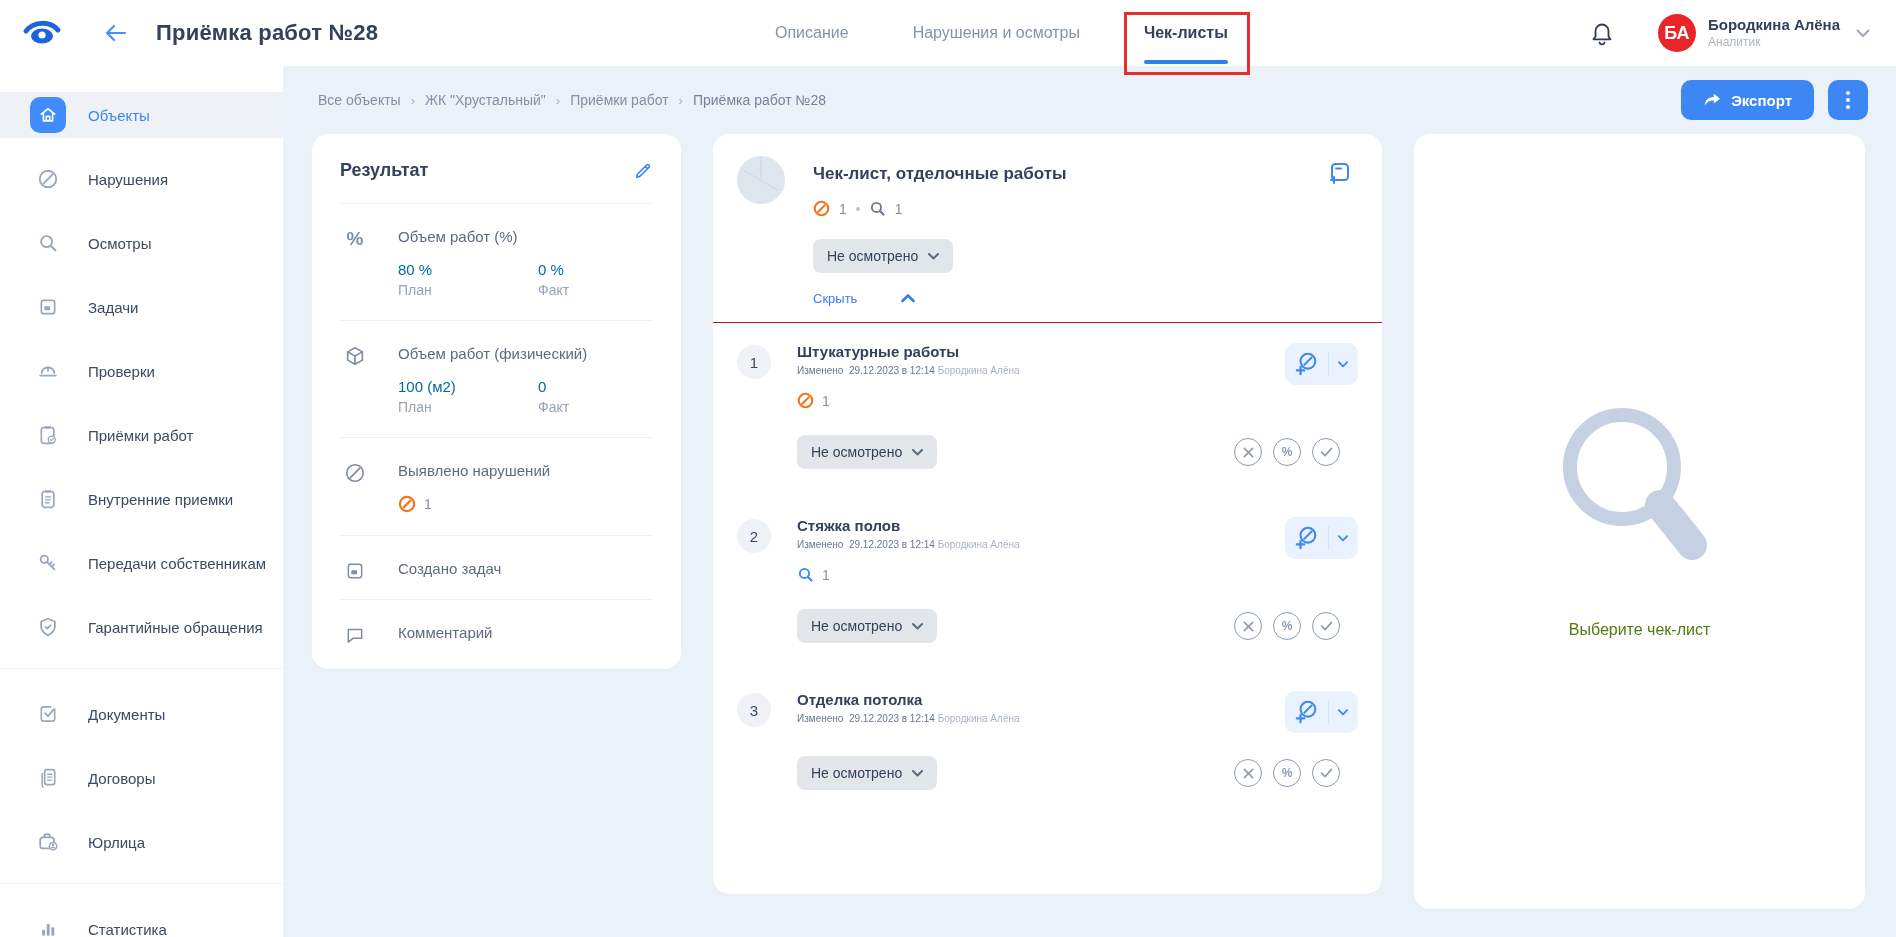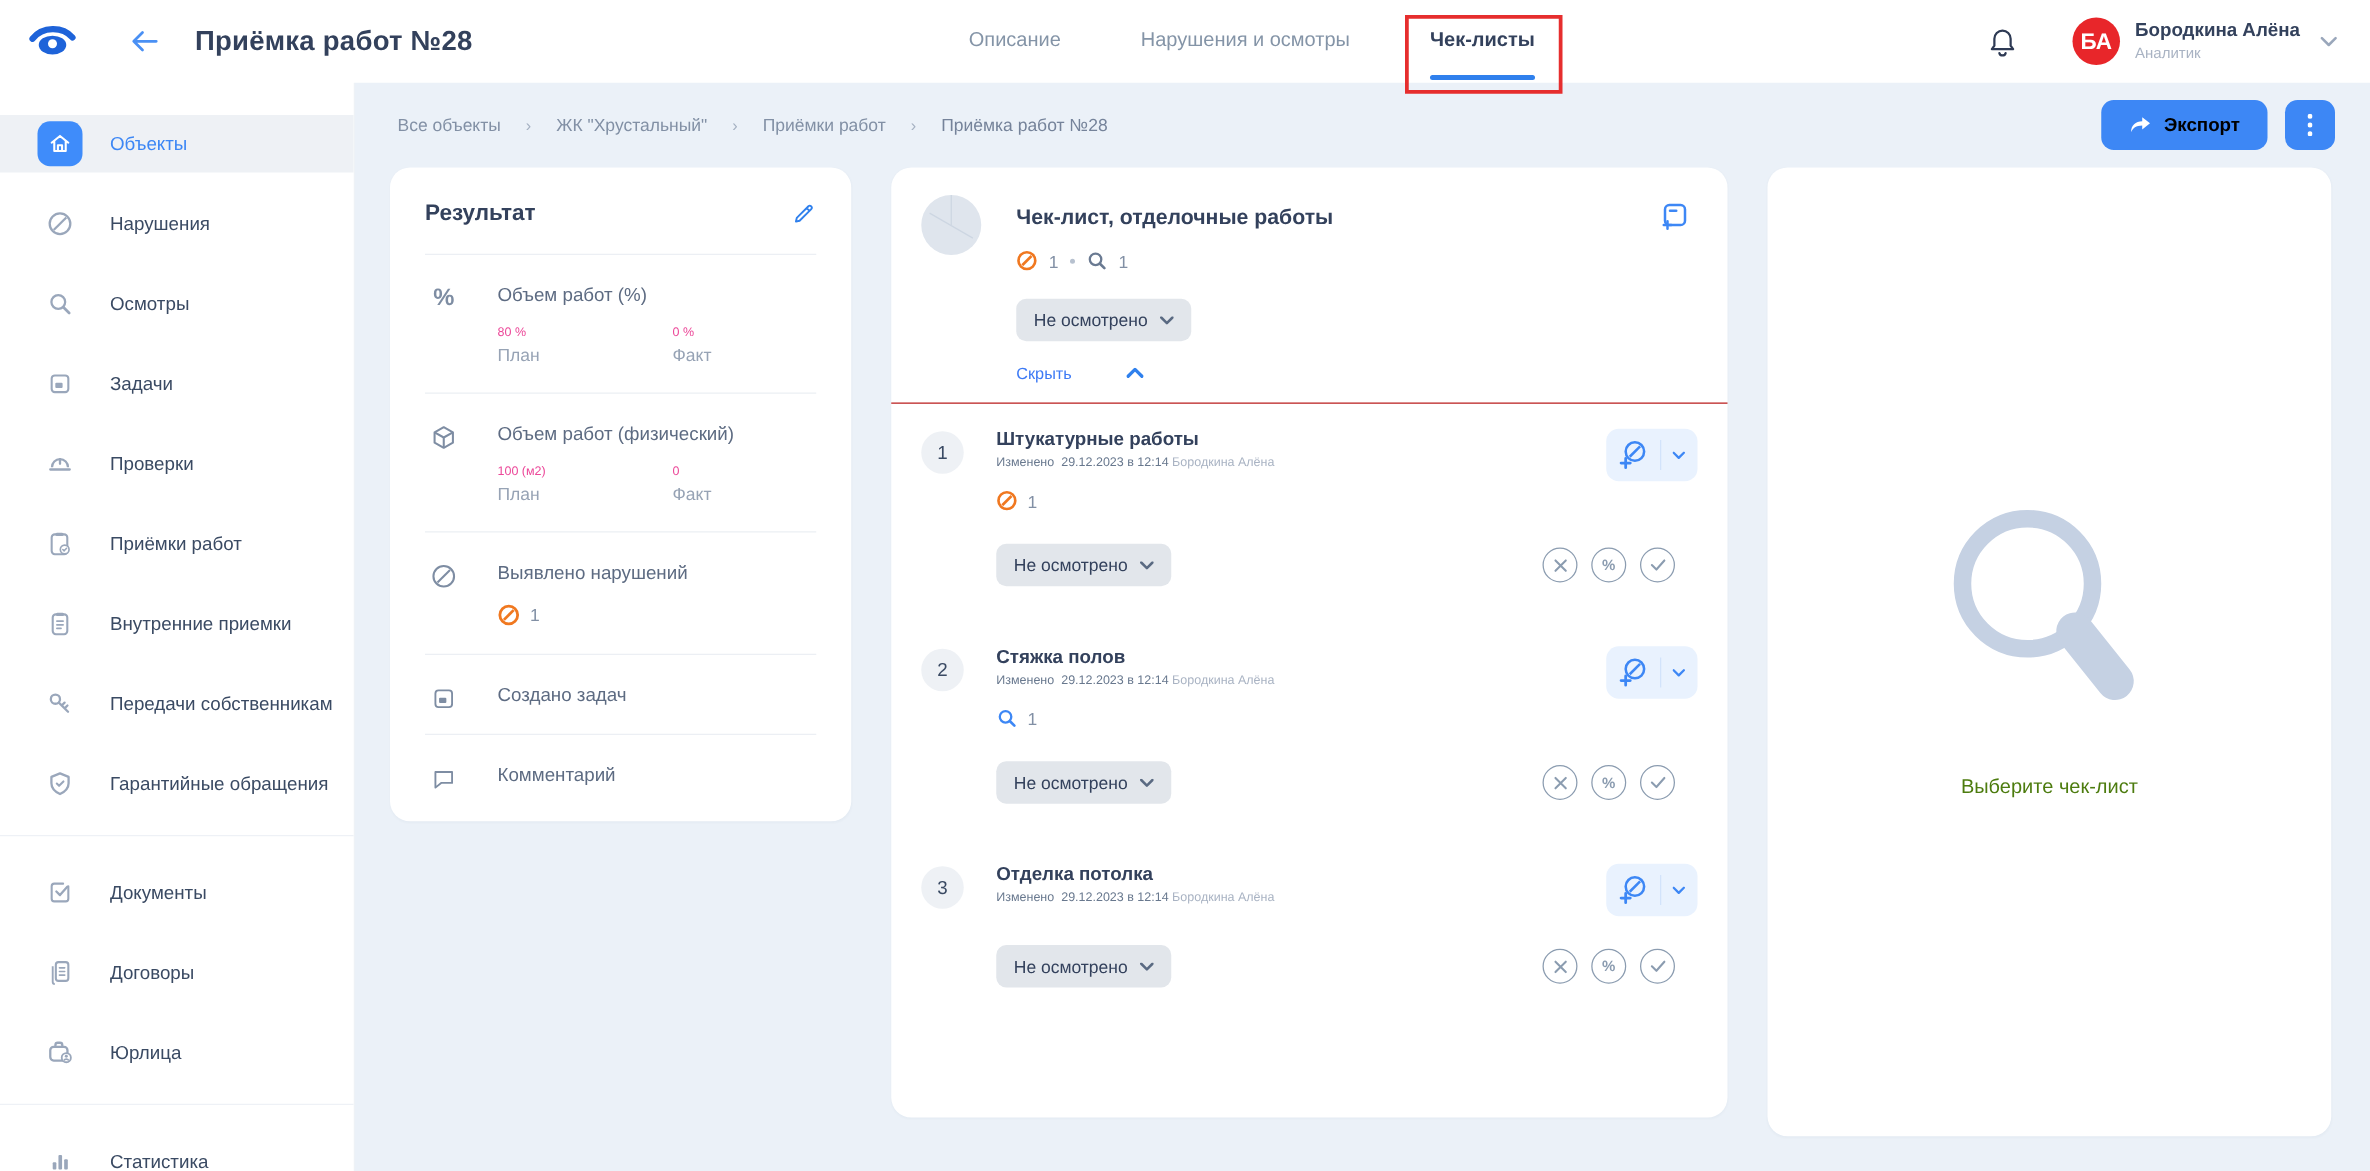--- a/index.html
+++ b/index.html
@@ -34,40 +34,40 @@
   .side-item{height:46px;display:flex;align-items:center;padding-left:30px;cursor:pointer;margin-bottom:18px;}
   .side-item .tile{width:36px;height:36px;border-radius:10px;display:flex;align-items:center;justify-content:center;color:var(--icon-gray);}
   .side-item.active{background:#eef1f5;}
   .side-item.active .tile{background:#3f8cfa;color:#fff;}
   .side-item .lbl{margin-left:22px;font-size:15px;color:#3a4a63;}
   .side-item.active .lbl{color:#3d87f5;}
   .side-divider{height:1px;background:#eef1f6;margin:4px 0 22px 0;}
   
   .content{flex:1;background:var(--page);padding:0 28px;overflow:hidden;position:relative;}
   .crumb-row{height:68px;display:flex;align-items:center;justify-content:space-between;}
-  .breadcrumb{display:flex;align-items:center;font-size:14px;color:#8290a5;gap:20px;padding-left:6px;}
+  .breadcrumb{display:flex;align-items:center;font-size:14px;color:#8290a5;gap:10px;padding-left:6px;}
   .crumb{cursor:pointer;}
   .crumb.last{color:#75839a;cursor:default;}
   .crumb-sep{color:#a5b1c2;font-size:13px;}
   .toolbar{display:flex;gap:14px;}
-  .export-btn{height:40px;background:var(--blue);color:#000000;border:none;border-radius:10px;font-size:15px;font-weight:600;padding:0 22px;display:flex;align-items:center;gap:10px;cursor:pointer;}
+  .export-btn{height:40px;background:var(--blue);color:#ffffff;border:none;border-radius:10px;font-size:15px;font-weight:600;padding:0 22px;display:flex;align-items:center;gap:10px;cursor:pointer;}
   .kebab-btn{width:40px;height:40px;background:var(--blue);border:none;border-radius:10px;cursor:pointer;display:flex;align-items:center;justify-content:center;}
   .columns{display:flex;gap:32px;align-items:flex-start;}
   .card{background:#fff;border-radius:16px;box-shadow:0 1px 2px rgba(40,60,90,.03);}
   
   .result-card{width:369px;padding:26px 28px 6px 28px;}
   .result-head{display:flex;align-items:center;justify-content:space-between;padding-bottom:22px;border-bottom:1px solid var(--divider);}
   .result-title{font-size:18px;font-weight:600;}
   .edit-btn{border:none;background:none;color:#2f80ed;cursor:pointer;display:flex;}
   .r-section{position:relative;padding:24px 0 22px 58px;border-bottom:1px solid var(--divider);}
   .r-section:last-child{border-bottom:none;}
   .r-icon{position:absolute;left:2px;top:22px;width:26px;height:26px;color:#7e8da3;display:flex;align-items:center;justify-content:center;font-size:19px;font-weight:bold;}
   .r-label{font-size:15px;color:#5d6b82;}
   .r-values{display:grid;grid-template-columns:140px auto;margin-top:16px;}
-  .r-val{font-size:10px;color:#ec4899;}
+  .r-val{font-size:15px;color:#0369a1;}
   .r-sub{font-size:14px;color:#97a3b5;margin-top:4px;}
   .badge-row{display:flex;align-items:center;gap:8px;margin-top:16px;}
   .badge-count{font-size:14px;color:#8290a5;}
   
   .cl-card{width:669px;min-height:760px;position:relative;}
   .cl-header{padding:24px 24px 16px 40px;border-bottom:1px solid #b91c1c;position:relative;}
   .cl-avatar{position:absolute;left:24px;top:22px;width:48px;height:48px;border-radius:50%;background:#dfe5ed;overflow:hidden;}
   .cl-avatar:before{content:"";position:absolute;left:50%;top:50%;width:1px;height:24px;background:#cdd6e2;transform:translate(-50%,-100%);}
   .cl-avatar:after{content:"";position:absolute;left:50%;top:50%;width:40px;height:1px;background:#cdd6e2;transform:translateX(-50%) rotate(30deg);transform-origin:center;}
   .cl-title{margin-left:60px;font-size:17px;font-weight:600;padding-top:6px;}

